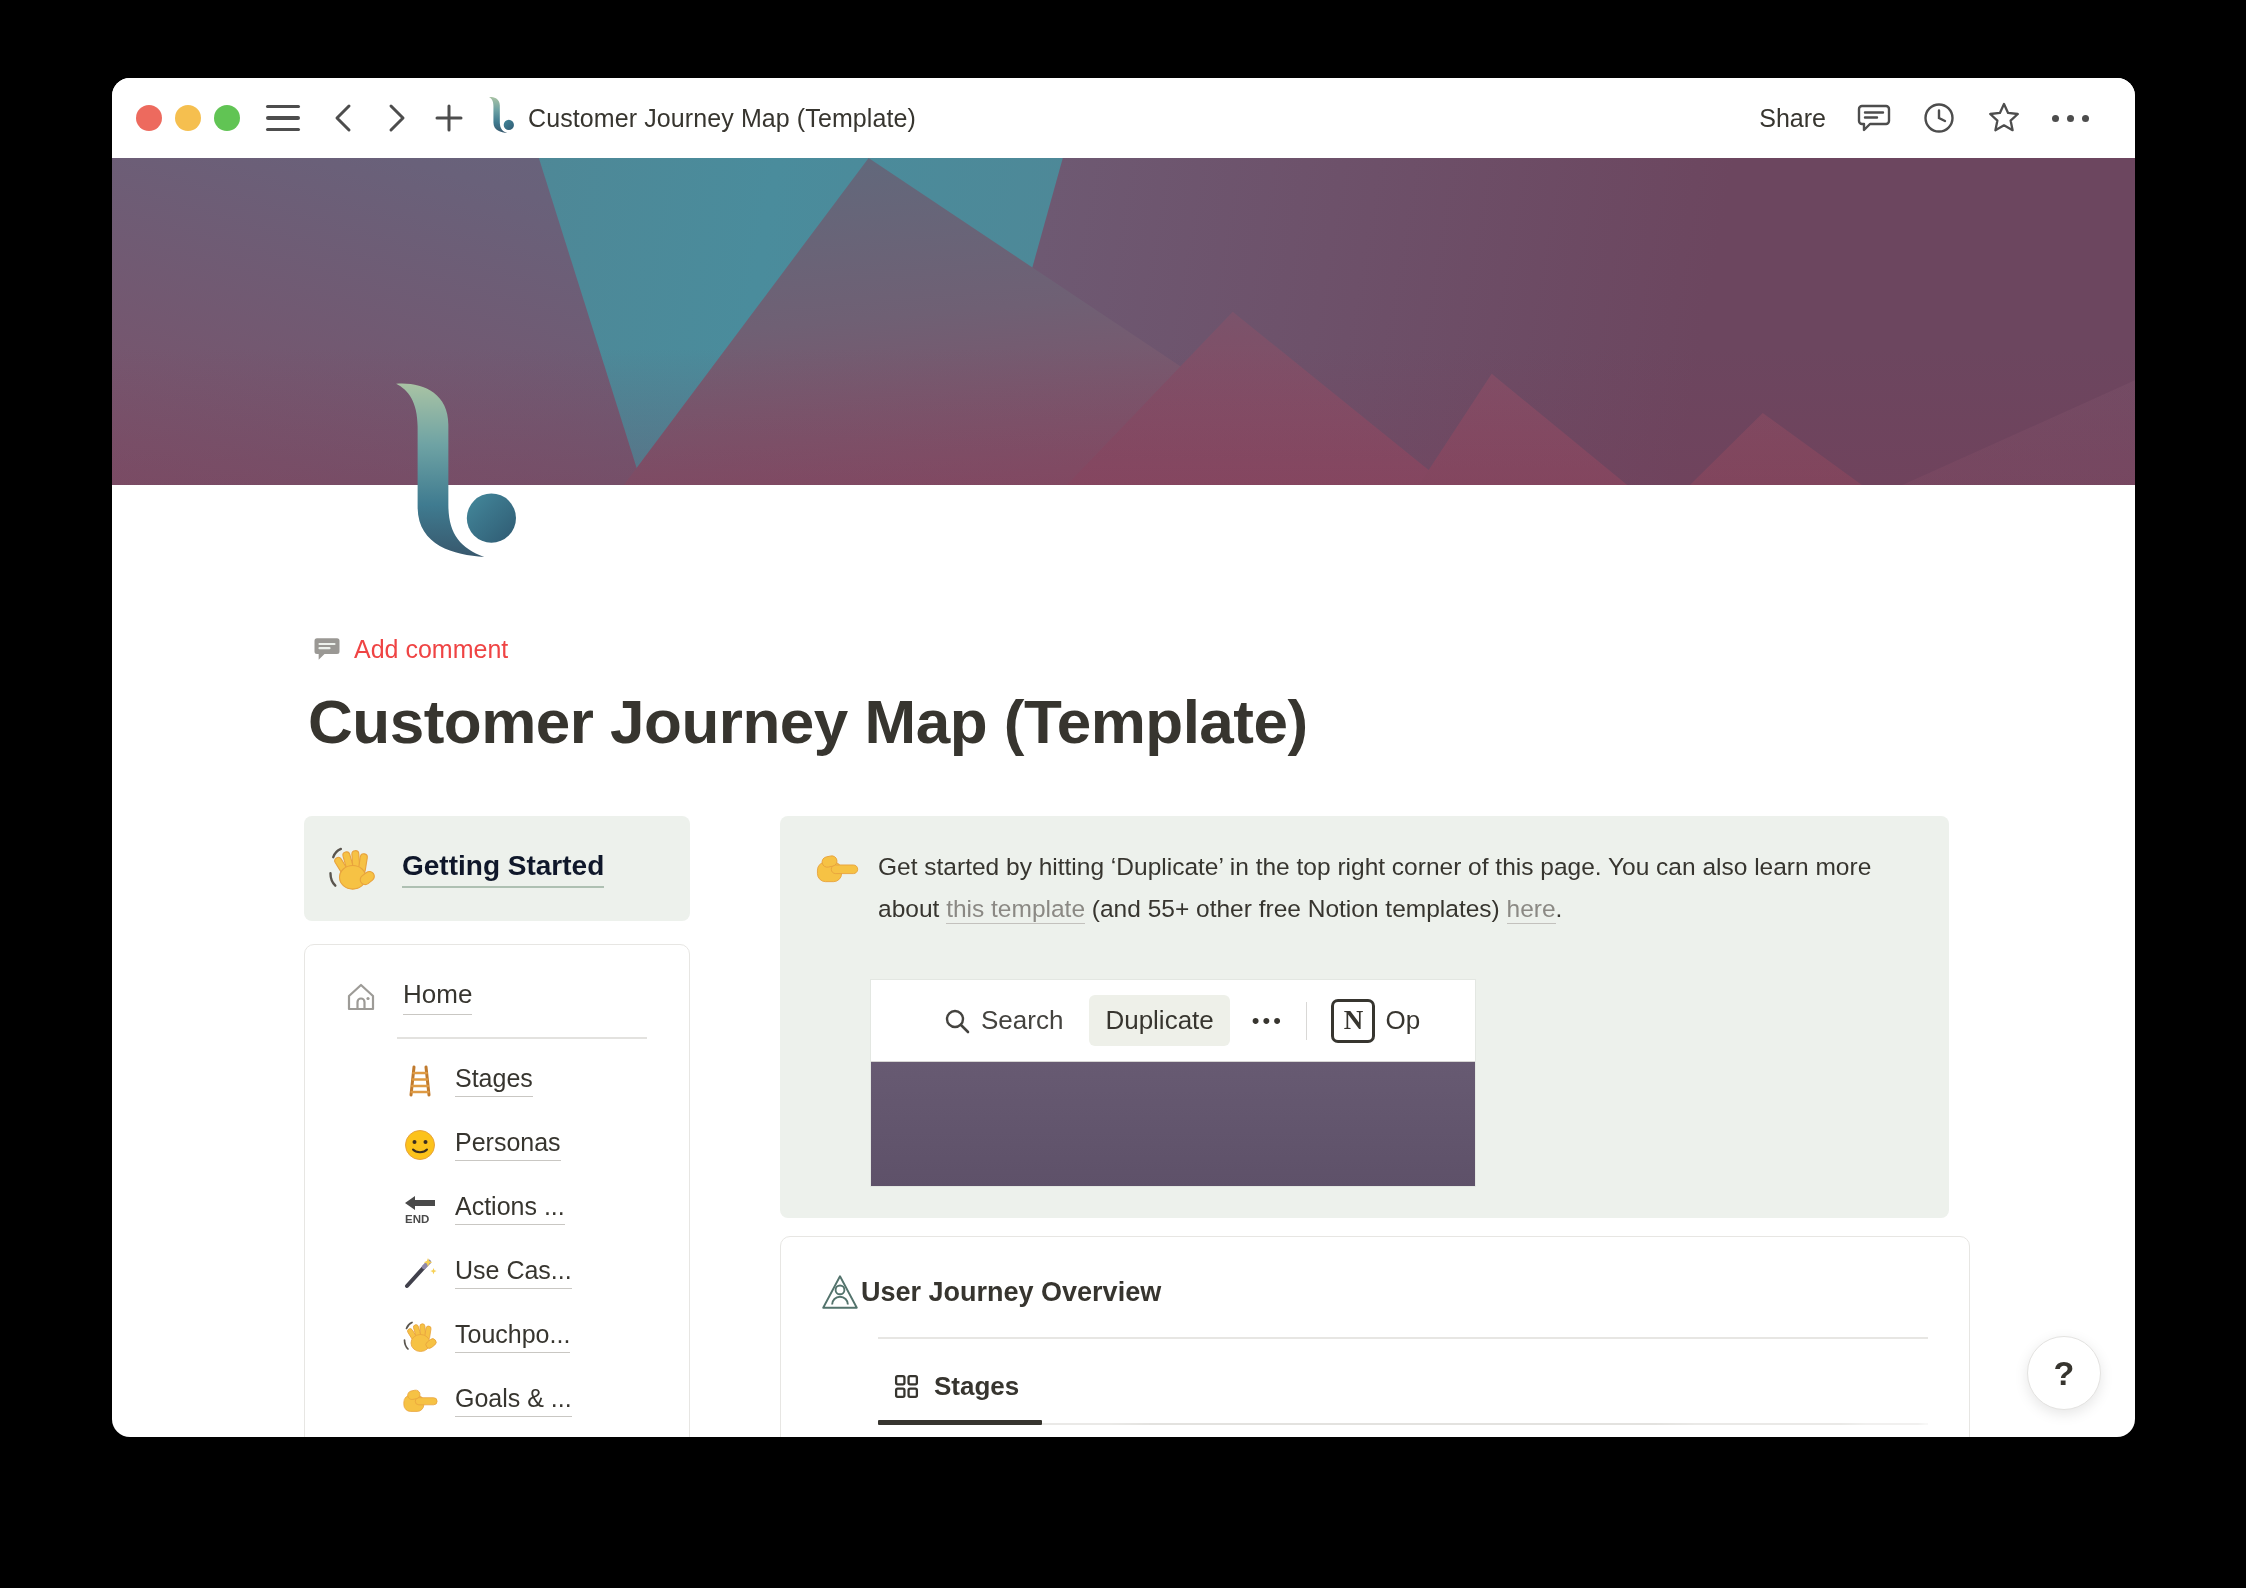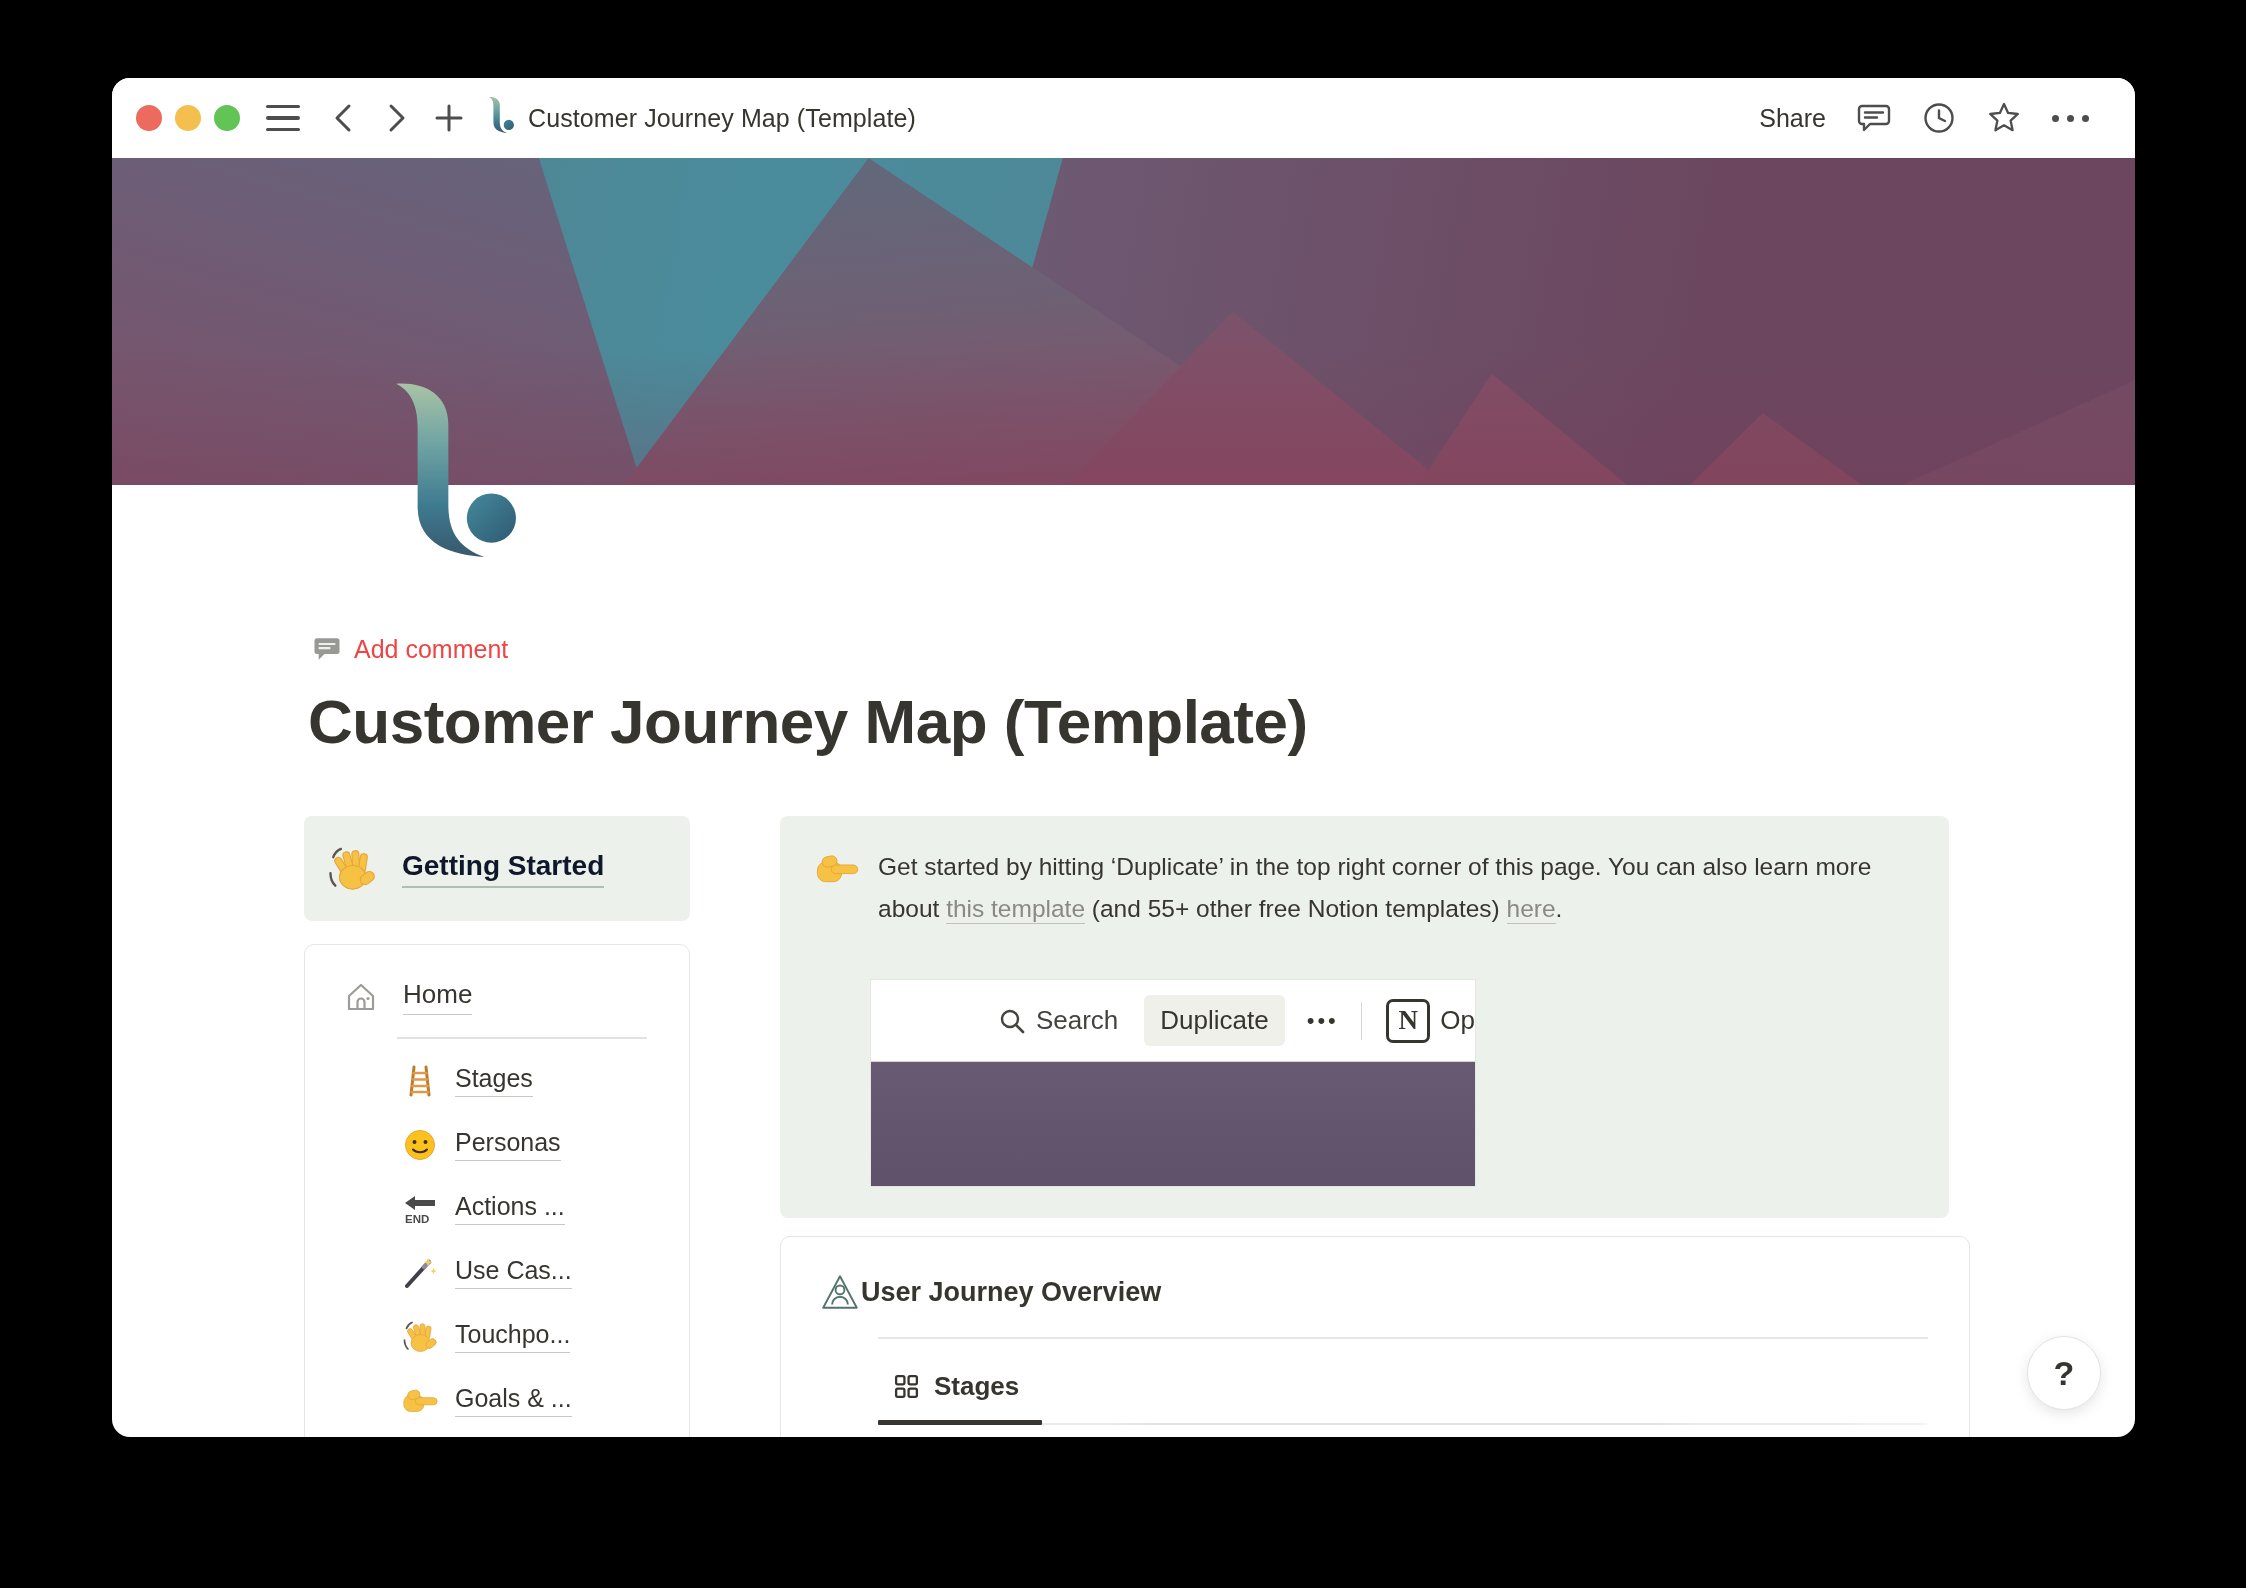--- a/index.html
+++ b/index.html
@@ -53,21 +53,21 @@
     border-bottom:2px solid #aec0b2;padding-bottom:4px;}
   .main-callout{left:668px;top:738px;width:1169px;height:402px;box-sizing:border-box;padding:30px 34px;}
   .main-callout .row{display:flex;align-items:flex-start;}
   .callout-text{margin-left:18px;font-size:24.5px;line-height:42px;color:#37352f;max-width:1060px;}
   .gray-link{color:#8b8984;border-bottom:1.5px solid #c3c1bd;padding-bottom:1px;}
   
   .embed{position:absolute;left:91px;top:164px;width:604px;height:206px;overflow:hidden;
     box-shadow:0 0 0 1px rgba(0,0,0,.04);}
   .embed-bar{position:absolute;left:0;top:0;width:100%;height:82px;background:#fff;
     border-bottom:1px solid #d7d6d4;display:flex;align-items:center;box-sizing:border-box;
-    padding-left:72px;white-space:nowrap;justify-content:flex-end;}
+    padding-left:72px;white-space:nowrap;}
   .embed-bar .txt{font-size:26px;color:#44433f;}
   .dup-chip{margin-left:26px;background:#eef0e9;border-radius:6px;padding:10px 16px;font-size:26px;color:#37352f;}
   .embed-dots{margin-left:22px;font-size:22px;color:#37352f;letter-spacing:3px;}
   .embed-sep{margin-left:22px;width:1.5px;height:38px;background:#d9d8d6;}
   .notion-box{margin-left:24px;width:38px;height:38px;border:3px solid #37352f;border-radius:7px;
     display:flex;align-items:center;justify-content:center;font-family:"Liberation Serif","DejaVu Serif",serif;
     font-weight:700;font-size:27px;color:#37352f;}
   .embed-open{margin-left:10px;font-size:26px;color:#37352f;}
   .embed-purple{position:absolute;left:0;top:82px;width:100%;height:124px;
     background:linear-gradient(180deg,#675a72 0%,#5e5169 100%);}

